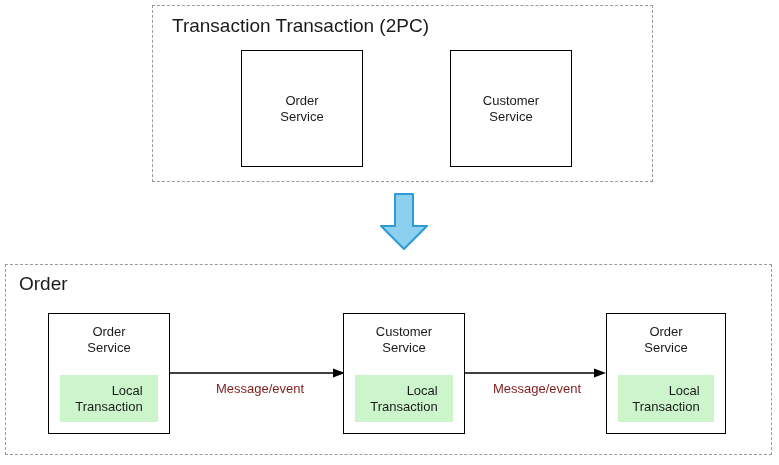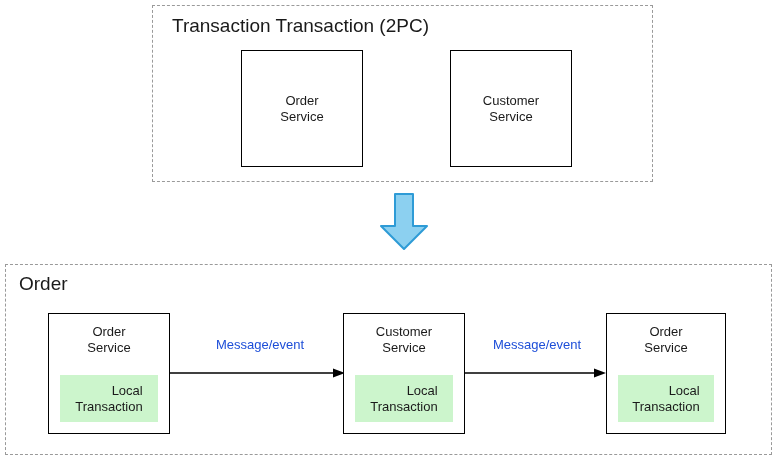--- a/index.html
+++ b/index.html
@@ -92,23 +92,24 @@
   
   .flow-arrow {
     position: absolute;
     height: 12px;
   }
   .flow-arrow svg { display: block; }
   .flow-label {
     position: absolute;
     font-size: 13px;
     line-height: 16px;
-    color: #1d4ed8;
+    color: #7f1d1d;
     text-align: center;
     white-space: nowrap;
+    margin-top: 44px;
   }
 
   
   .big-arrow {
     position: absolute;
   }
   .big-arrow svg { display: block; }
 </style>
 </head>
 <body>

